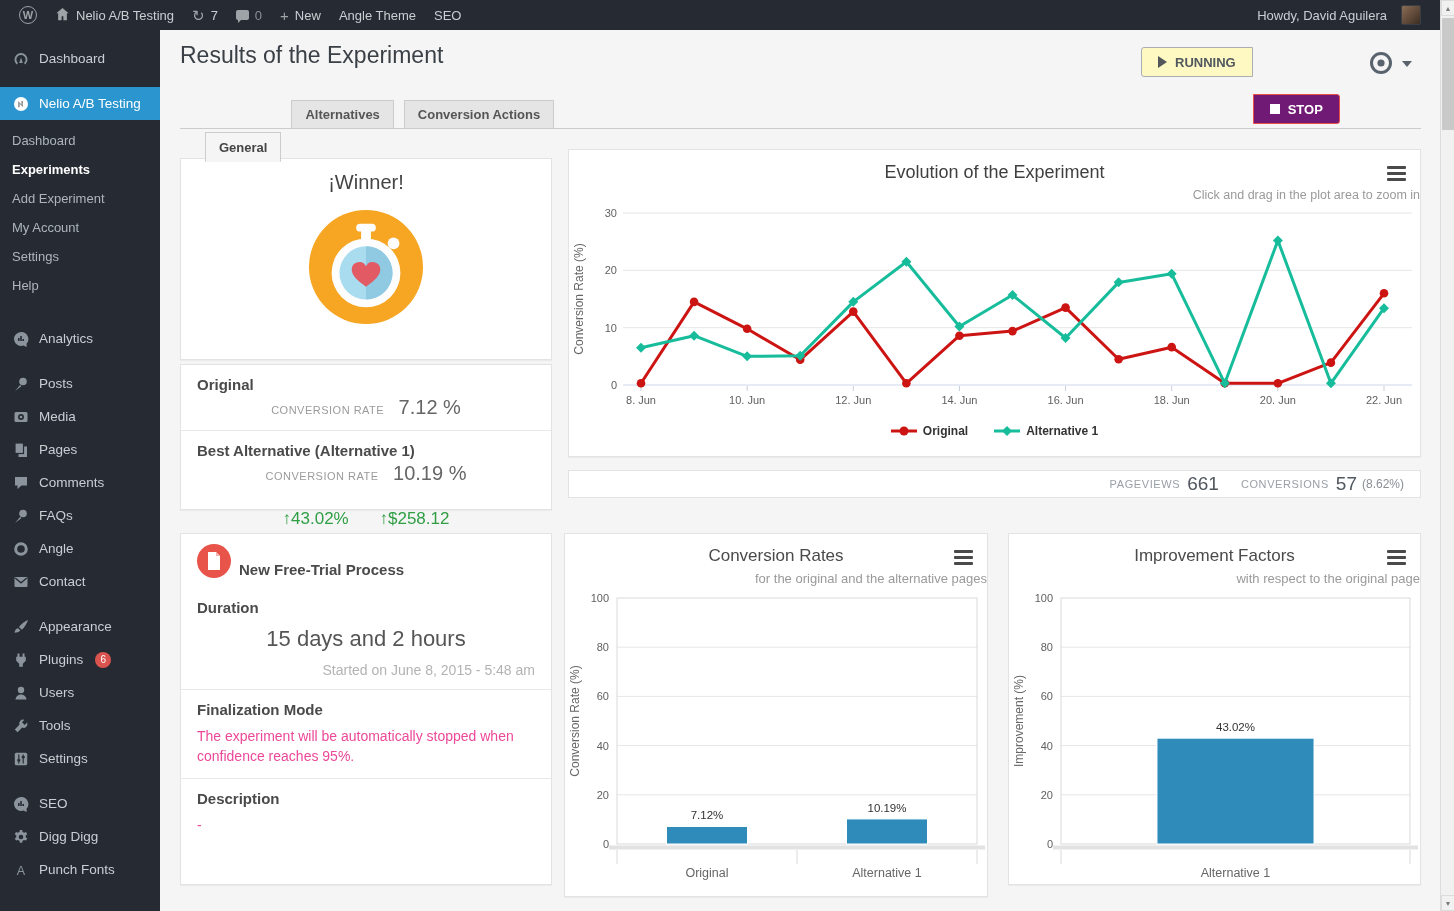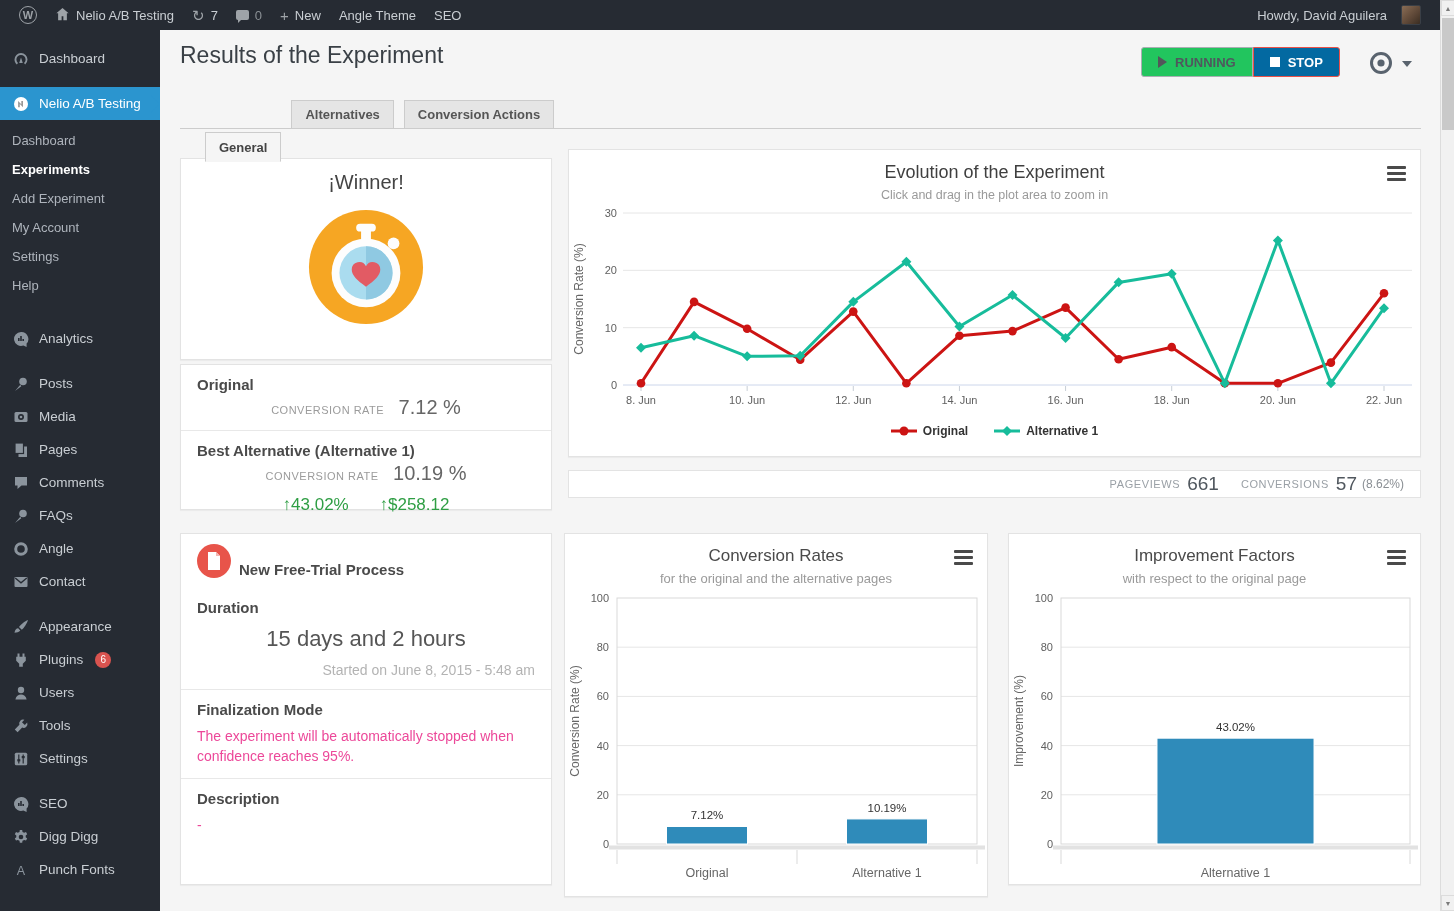--- a/index.html
+++ b/index.html
@@ -29,51 +29,51 @@
   .badge { background:#d9534f; color:#fff; font-size:10px; line-height:16px; min-width:16px; text-align:center; border-radius:50%; padding:0 4px; margin-left:2px; }
   .submenu { padding:6px 0 10px 0; }
   .submenu-item { padding:7px 12px; font-size:13px; color:#aeb4bc; cursor:pointer; }
   .submenu-item.current { color:#fff; font-weight:700; }
 
   
   .content-bg { position:absolute; left:160px; top:30px; width:1280px; height:881px; background:#f5f5f5; }
   .page-title { position:absolute; left:180px; top:42px; font-size:23px; font-weight:400; color:#3a4046; }
   .hdr-buttons { position:absolute; left:1141px; top:47px; display:flex; }
   .btn { height:30px; display:flex; align-items:center; gap:8px; font-size:13px; font-weight:700; padding:0 16px; cursor:pointer; }
-  .btn-running { background:#22c55e; border:1px solid #aaaeb3; border-radius:3px 0 0 3px; color:#50575e; }
+  .btn-running { background:#fef9c3; border:1px solid #aaaeb3; border-radius:3px 0 0 3px; color:#50575e; }
   .play-tri { width:0; height:0; border-left:9px solid #53575a; border-top:6px solid transparent; border-bottom:6px solid transparent; }
-  .btn-stop { background:#0369a1; border:1px solid #ea5048; border-radius:0 3px 3px 0; color:#fff; }
+  .btn-stop { background:#701a75; border:1px solid #ea5048; border-radius:0 3px 3px 0; color:#fff;margin-top:47px; }
   .stop-sq { width:10px; height:10px; background:#fff; }
   .record-btn { position:absolute; left:1368px; top:50px; display:flex; align-items:center; gap:8px; cursor:pointer; }
   .rec-caret { width:0; height:0; border-top:6px solid #59636e; border-left:5px solid transparent; border-right:5px solid transparent; margin-top:2px; }
 
   .tabs { position:absolute; left:205px; top:100px; display:flex; gap:10px; z-index:5; }
   .tab { height:29px; display:flex; align-items:center; padding:0 13px; font-size:13px; font-weight:700; color:#555; background:#e5e5e5; border:1px solid #cccccc; cursor:pointer; }
   .tab.active { background:#f5f5f5; border-bottom:1px solid #f5f5f5; color:#444; position:relative; top:0; height:30px;margin-top:32px; }
   .tabs-line { position:absolute; left:180px; top:128px; width:1241px; height:1px; background:#cccccc; }
 
   
   .card { position:absolute; background:#fff; border:1px solid #e3e3e3; box-shadow:0 1px 1px rgba(0,0,0,.04); }
   .c-title { text-align:center; font-size:18px; color:#3f3f3f; padding-top:12px; }
-  .c-sub { text-align:center; font-size:12.5px; color:#9a9a9a; padding-top:5px; }
+  .c-sub { text-align:right; font-size:12.5px; color:#9a9a9a; padding-top:5px; }
   .burger { position:absolute; right:14px; top:16px; width:19px; cursor:pointer; }
   .burger span { display:block; height:3px; background:#4a4a4a; border-radius:1px; margin-bottom:3px; }
 
   
   .winner-badge { display:block; margin:14px auto 0 auto; }
   .winner-caption { text-align:center; font-size:14px; color:#9b9b9b; margin-top:12px; }
 
   
   .sect { padding:11px 16px; }
   .sect + .sect { border-top:1px solid #e8e8e8; }
   .sect h3 { font-size:15px; color:#4a4a4a; font-weight:700; }
   .rate-line { text-align:center; margin-top:3px; }
   .rate-label { font-size:11px; color:#9b9b9b; letter-spacing:.5px; }
   .rate-value { font-size:20px; color:#666; font-weight:400; margin-left:10px; }
-  .green-line { text-align:center; margin-top:10px; font-size:17px; color:#2f9e44; font-weight:400; }
+  .green-line { text-align:center; margin-top:24px; font-size:17px; color:#2f9e44; font-weight:400; }
   .green-line .gain { margin-left:26px; }
   .up-arrow { font-weight:800; }
 
   
   .exp-header { display:flex; align-items:flex-end; gap:8px; padding:10px 16px; }
   .exp-icon { width:34px; height:34px; border-radius:50%; background:#e8544a; display:flex; align-items:center; justify-content:center; }
   .exp-name { font-size:15px; font-weight:700; color:#4a4a4a; }
   .duration-big { text-align:center; font-size:22px; color:#555; margin:10px 0 6px 0; }
   .started { text-align:right; font-size:14px; color:#b3b3b3; margin-top:10px; }
   .sect p { font-size:14px; color:#ec4899; margin-top:8px; line-height:1.45; }

